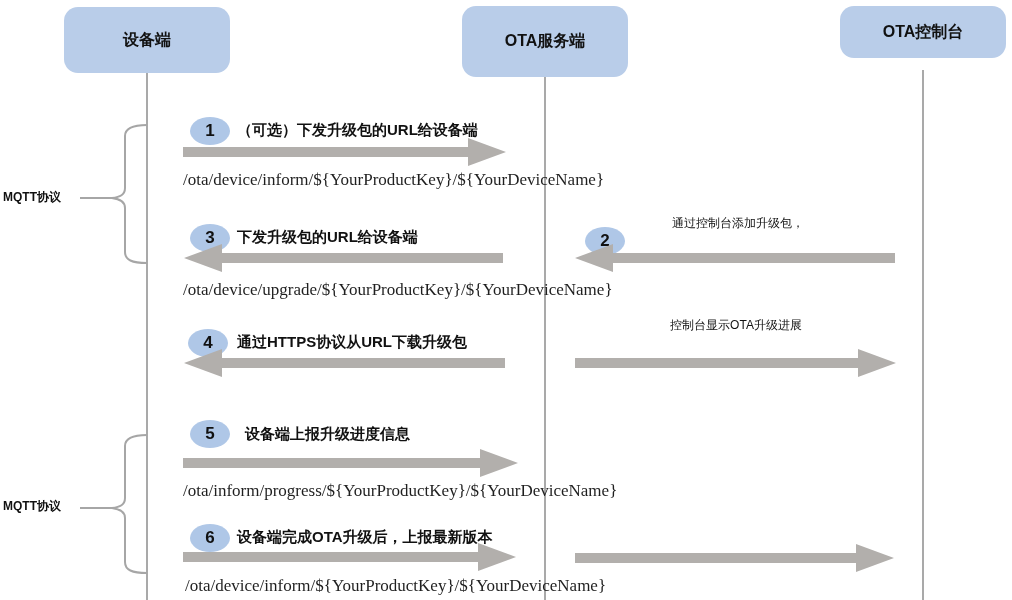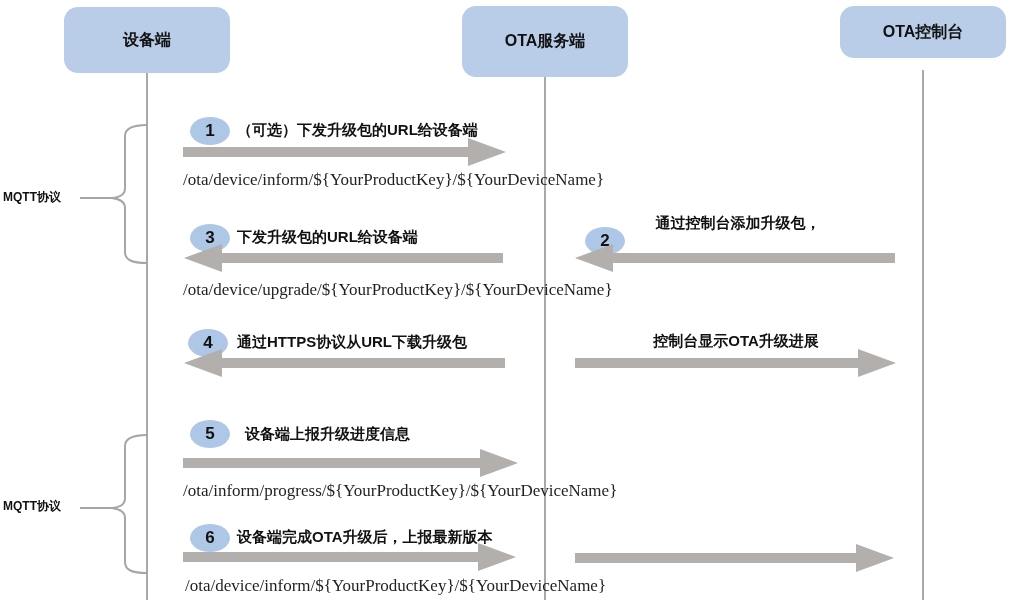--- a/index.html
+++ b/index.html
@@ -15,21 +15,21 @@
   }
   .badge{
     position:absolute;width:40px;height:28px;border-radius:50%;
     background:#afc7e7;display:flex;align-items:center;justify-content:center;
     font-size:17px;font-weight:600;color:#111;
   }
   .title{
     position:absolute;font-size:15px;font-weight:bold;color:#111;white-space:nowrap;
   }
   .title-block{
-    position:absolute;font-size:15px;font-weight:bold;color:#111;
+    position:absolute;font-size:12px;font-weight:normal;color:#111;
     text-align:center;line-height:18px;white-space:nowrap;
   }
   .topic{
     position:absolute;font-family:Liberation Serif, serif;
     font-size:17px;color:#1f1f1f;white-space:nowrap;
   }
   .shaft{position:absolute;height:10px;background:#b2afac;}
   .head-r{
     position:absolute;width:0;height:0;
     border-top:14px solid transparent;border-bottom:14px solid transparent;
@@ -100,21 +100,21 @@
   <div class="shaft" style="left:222px;top:253px;width:281px"></div>
   <div class="topic" style="left:183px;top:280px">/ota/device/upgrade/${YourProductKey}/${YourDeviceName}</div>
 
   <div class="badge" style="left:188px;top:329px">
     <span>4</span>
   </div>
   <div class="title" style="left:237px;top:333px">通过HTTPS协议从URL下载升级包</div>
   <div class="head-l" style="left:184px;top:349px"></div>
   <div class="shaft" style="left:222px;top:358px;width:283px"></div>
 
-  <div class="title-block" style="left:600px;top:332px;width:272px">控制台显示OTA升级进展</div>
+  <div class="title-block" style="left:600px;top:316px;width:272px">控制台显示OTA升级进展</div>
   <div class="shaft" style="left:575px;top:358px;width:283px"></div>
   <div class="head-r" style="left:858px;top:349px"></div>
 
   <div class="badge" style="left:190px;top:420px">
     <span>5</span>
   </div>
   <div class="title" style="left:245px;top:425px">设备端上报升级进度信息</div>
   <div class="shaft" style="left:183px;top:458px;width:297px"></div>
   <div class="head-r" style="left:480px;top:449px"></div>
   <div class="topic" style="left:183px;top:481px">/ota/inform/progress/${YourProductKey}/${YourDeviceName}</div>

